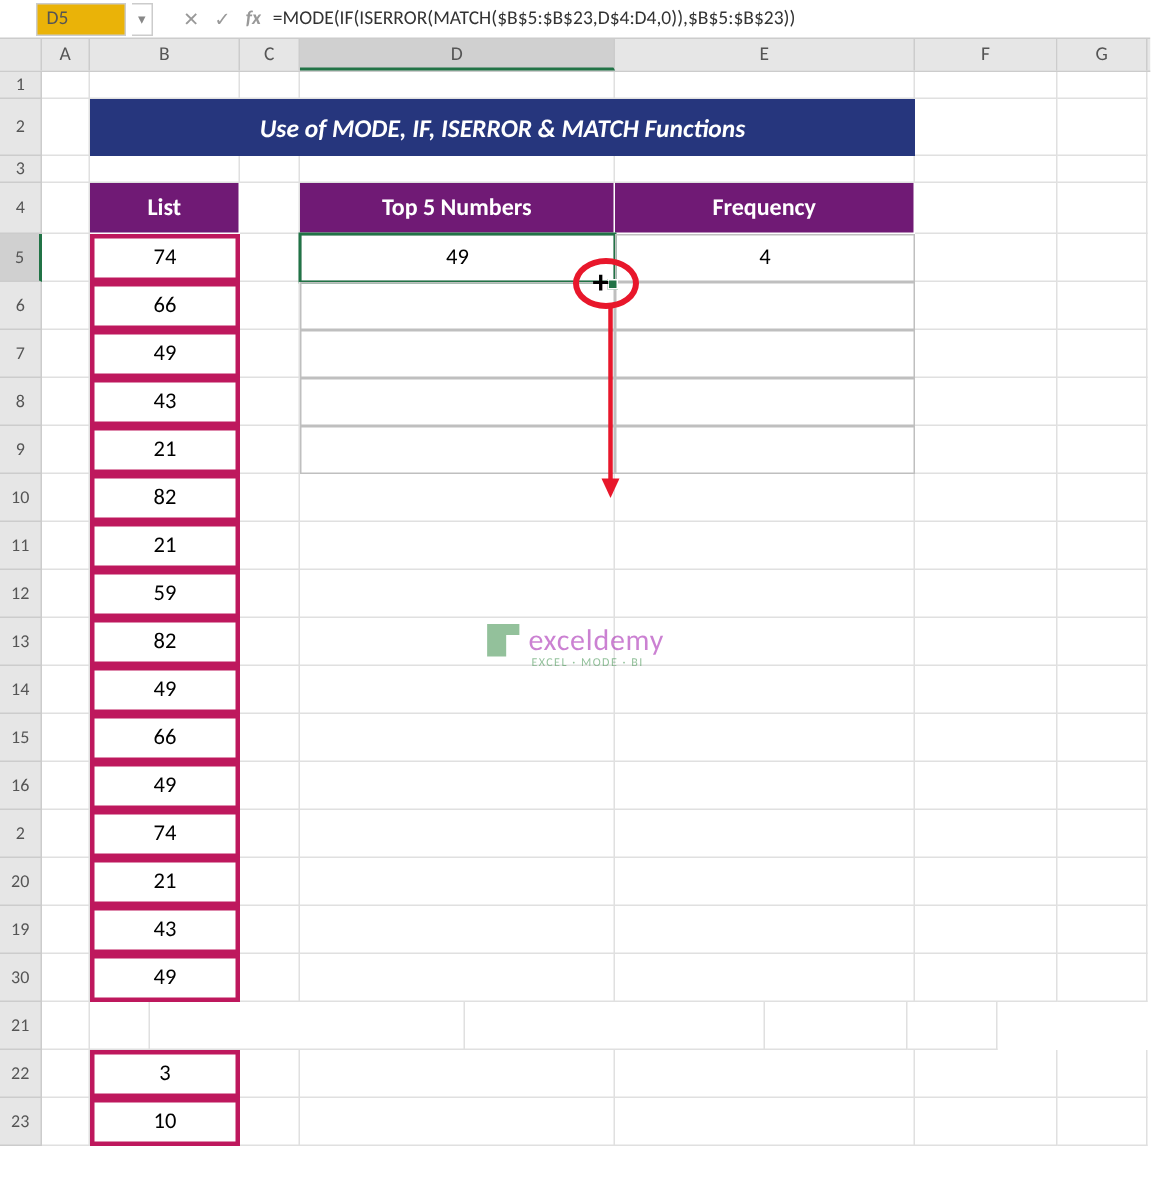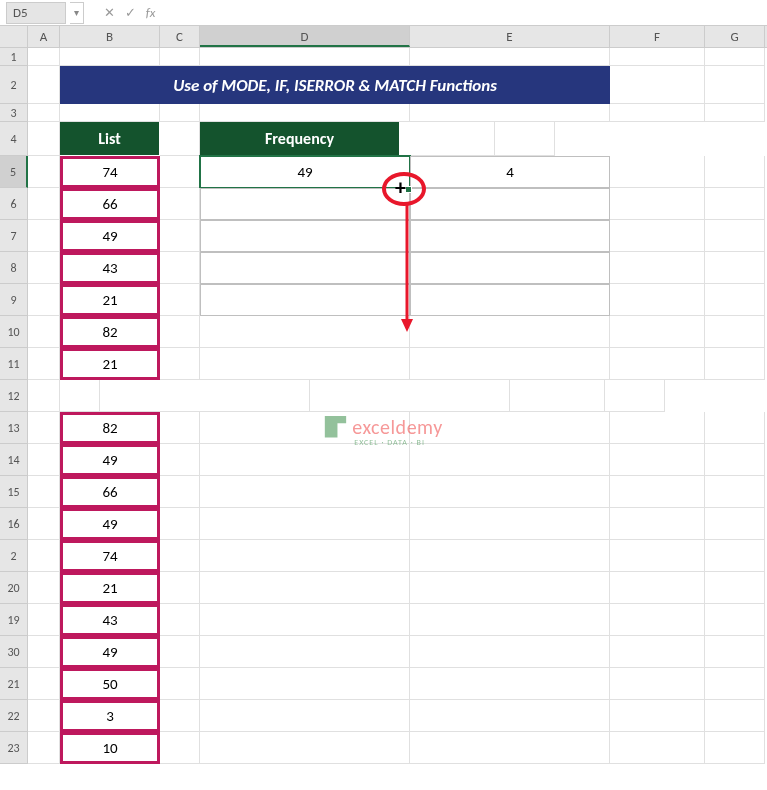--- a/index.html
+++ b/index.html
@@ -1,23 +1,23 @@
 <!DOCTYPE html>
 <html><head>
 <meta charset="utf-8">
 <style>
 * { box-sizing: border-box; margin: 0; padding: 0; }
 body { font-family: Calibri, Arial, sans-serif; font-size: 14px; background: #fff; width: 767px; height: 790px; position: relative; overflow: hidden; }
 
 .formula-bar { display: flex; align-items: center; height: 26px; border-bottom: 1px solid #ccc; background: #fff; }
-.name-box { width: 60px; height: 22px; border: 1px solid #ccc; margin: 0 4px 0 6px; padding: 2px 6px; font-size: 13px; display: flex; align-items: center; background: #e5e5e5; color: #555; }
+.name-box { width: 60px; height: 22px; border: 1px solid #ccc; margin: 0 4px 0 24px; padding: 2px 6px; font-size: 13px; display: flex; align-items: center; background: #eab308; color: #555; }
 .name-dd { width: 14px; height: 22px; border: 1px solid #ccc; border-left: none; display: flex; align-items: center; justify-content: center; color: #888; font-size: 10px; }
 .fb-icons { display: flex; align-items: center; margin-left: 20px; gap: 10px; }
 .fb-icon { color: #999; font-size: 13px; }
-.fx-icon { font-style: italic; }
+.fx-icon { font-style: italic; font-weight: bold; }
 .formula-input { flex: 1; padding: 2px 8px; font-size: 13px; color: #333; }
 
 .grid-wrap { position: relative; }
 .col-headers { display: flex; height: 22px; background: #e6e6e6; border-bottom: 1px solid #ccc; }
 .corner { width: 28px; border-right: 1px solid #ccc; background: #e6e6e6; }
 .col-h { border-right: 1px solid #ccc; text-align: center; line-height: 22px; color: #555; font-size: 13px; background: #e6e6e6; }
 .col-h.sel { background: #d0d0d0; border-bottom: 2px solid #217346; }
 
 .rows { }
 .row { display: flex; }
@@ -35,47 +35,48 @@
 .cG { width: 60px; }
 
 
 .r1  { height: 18px; }
 .r2  { height: 38px; }
 .r3  { height: 18px; }
 .r4  { height: 34px; }
 .rN  { height: 32px; }
 
 .title-cell { background: #26367d; color: #fff; font-weight: bold; font-size: 17px; font-style: italic; justify-content: center; border: none; }
-.hdr-cell { background: #14532d; color: #fff; font-weight: bold; font-size: 16px; justify-content: center; border-right: 1px solid #fff; border-bottom: 1px solid #fff; }
+.hdr-cell { background: #701a75; color: #fff; font-weight: bold; font-size: 16px; justify-content: center; border-right: 1px solid #fff; border-bottom: 1px solid #fff; }
 .list-cell { justify-content: center; border: 3px solid #be185d; }
 .top5-cell { justify-content: center; border: 1px solid #bfbfbf; }
 .selected-cell { outline: 2px solid #217346; outline-offset: -1px; }
 
 .fill-handle { position: absolute; width: 7px; height: 7px; background: #217346; border: 1px solid #fff; }
 
 .annot-circle { position: absolute; width: 44px; height: 34px; border: 4px solid #e8172b; border-radius: 50%; pointer-events: none; }
 .annot-cursor { position: absolute; font-size: 22px; font-weight: bold; color: #000; pointer-events: none; }
 .annot-arrow { position: absolute; pointer-events: none; }
 
 .watermark { position: absolute; left: 50%; top: 54%; transform: translate(-50%,-50%); display: flex; align-items: center; gap: 6px; opacity: 0.55; }
 .watermark .logo { width: 22px; height: 22px; background: #3b8f4a; clip-path: polygon(0 0,100% 0,100% 35%,60% 35%,60% 100%,0 100%); }
-.watermark .txt { color: #ef4444; font-size: 20px; font-weight: 400; letter-spacing: 0.5px; text-align: center; }
+.watermark .txt { color: #a21caf; font-size: 20px; font-weight: 400; letter-spacing: 0.5px; text-align: center; }
 .watermark .sub { position: absolute; top: 22px; left: 30px; font-size: 8px; color: #3b8f4a; letter-spacing: 1px; }
 </style>
 </head>
 <body>
 
 <div class="formula-bar">
   <div class="name-box">D5</div>
   <div class="name-dd">▾</div>
   <div class="fb-icons">
     <span class="fb-icon">✕</span>
     <span class="fb-icon">✓</span>
     <span class="fb-icon fx-icon">fx</span>
   </div>
+  <div class="formula-input">=MODE(IF(ISERROR(MATCH($B$5:$B$23,D$4:D4,0)),$B$5:$B$23))</div>
 </div>
 
 <div class="grid-wrap">
 
   <div class="col-headers">
     <div class="corner"></div>
     <div class="col-h cA">A</div>
     <div class="col-h cB">B</div>
     <div class="col-h cC">C</div>
     <div class="col-h cD sel">D</div>
@@ -114,20 +115,21 @@
       <div class="cell cE"></div>
       <div class="cell cF"></div>
       <div class="cell cG"></div>
     </div>
 
     <div class="row r4">
       <div class="row-h">4</div>
       <div class="cell cA"></div>
       <div class="cell cB hdr-cell">List</div>
       <div class="cell cC"></div>
+      <div class="cell cD hdr-cell">Top 5 Numbers</div>
       <div class="cell cE hdr-cell">Frequency</div>
       <div class="cell cF"></div>
       <div class="cell cG"></div>
     </div>
 
     <div class="row rN">
       <div class="row-h sel">5</div>
       <div class="cell cA"></div>
       <div class="cell cB list-cell">74</div>
       <div class="cell cC"></div>
@@ -194,20 +196,21 @@
         <div class="cell cB list-cell">21</div>
         <div class="cell cC"></div>
         <div class="cell cD"></div>
         <div class="cell cE"></div>
         <div class="cell cF"></div>
         <div class="cell cG"></div>
       </div>
     <div class="row rN">
         <div class="row-h">12</div>
         <div class="cell cA"></div>
+        <div class="cell cB list-cell">59</div>
         <div class="cell cC"></div>
         <div class="cell cD"></div>
         <div class="cell cE"></div>
         <div class="cell cF"></div>
         <div class="cell cG"></div>
       </div>
     <div class="row rN">
         <div class="row-h">13</div>
         <div class="cell cA"></div>
         <div class="cell cB list-cell">82</div>
@@ -283,21 +286,20 @@
         <div class="cell cB list-cell">49</div>
         <div class="cell cC"></div>
         <div class="cell cD"></div>
         <div class="cell cE"></div>
         <div class="cell cF"></div>
         <div class="cell cG"></div>
       </div>
     <div class="row rN">
         <div class="row-h">21</div>
         <div class="cell cA"></div>
-        <div class="cell cB list-cell">50</div>
         <div class="cell cC"></div>
         <div class="cell cD"></div>
         <div class="cell cE"></div>
         <div class="cell cF"></div>
         <div class="cell cG"></div>
       </div>
     <div class="row rN">
         <div class="row-h">22</div>
         <div class="cell cA"></div>
         <div class="cell cB list-cell">3</div>
@@ -327,14 +329,14 @@
     <line x1="8" y1="0" x2="8" y2="118" stroke="#e8172b" stroke-width="3"></line>
     <polygon points="2,115 14,115 8,128" fill="#e8172b"></polygon>
   </svg>
 </div>
 
 <div class="watermark">
   <div class="logo"></div>
   <div>
     <div class="txt">exceldemy</div>
   </div>
-  <div class="sub">EXCEL · DATA · BI</div>
+  <div class="sub">EXCEL · MODE · BI</div>
 </div>
 
 </body></html>

